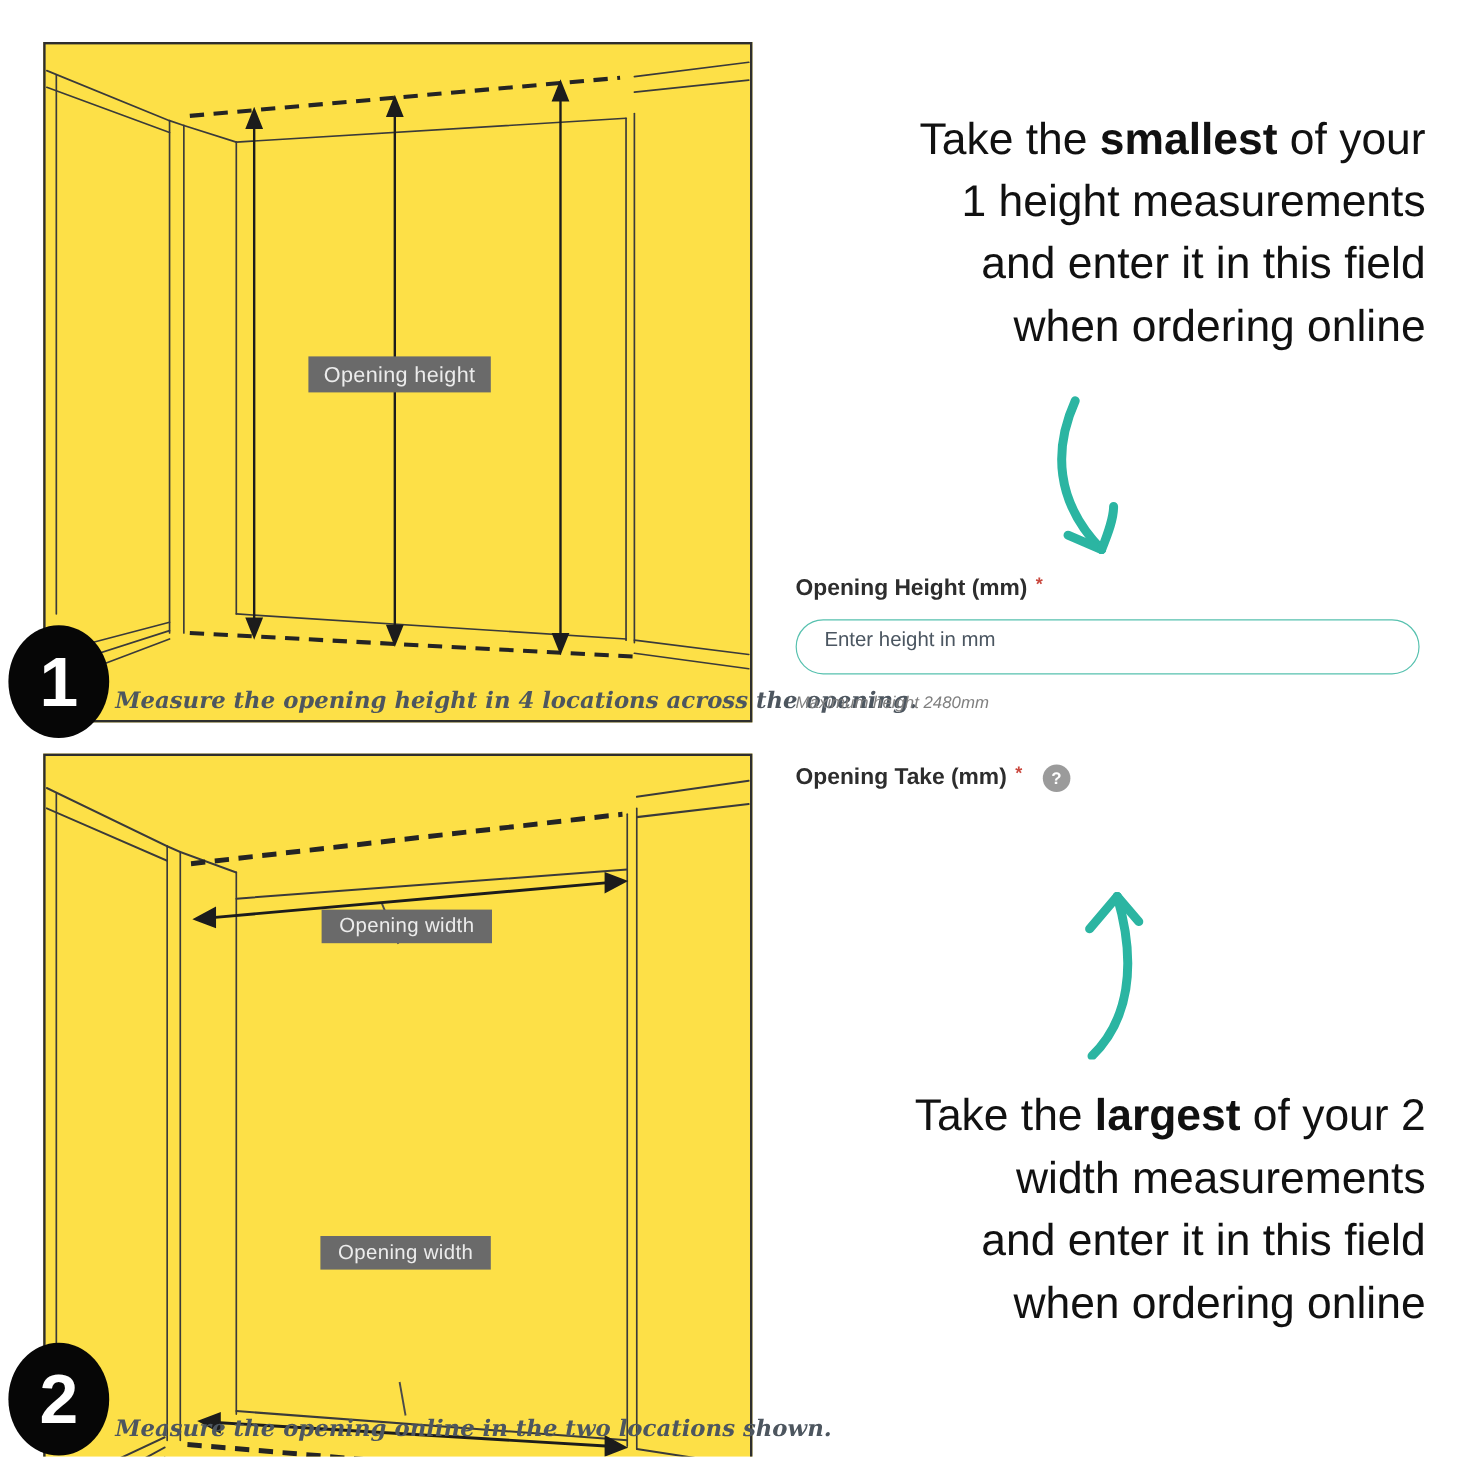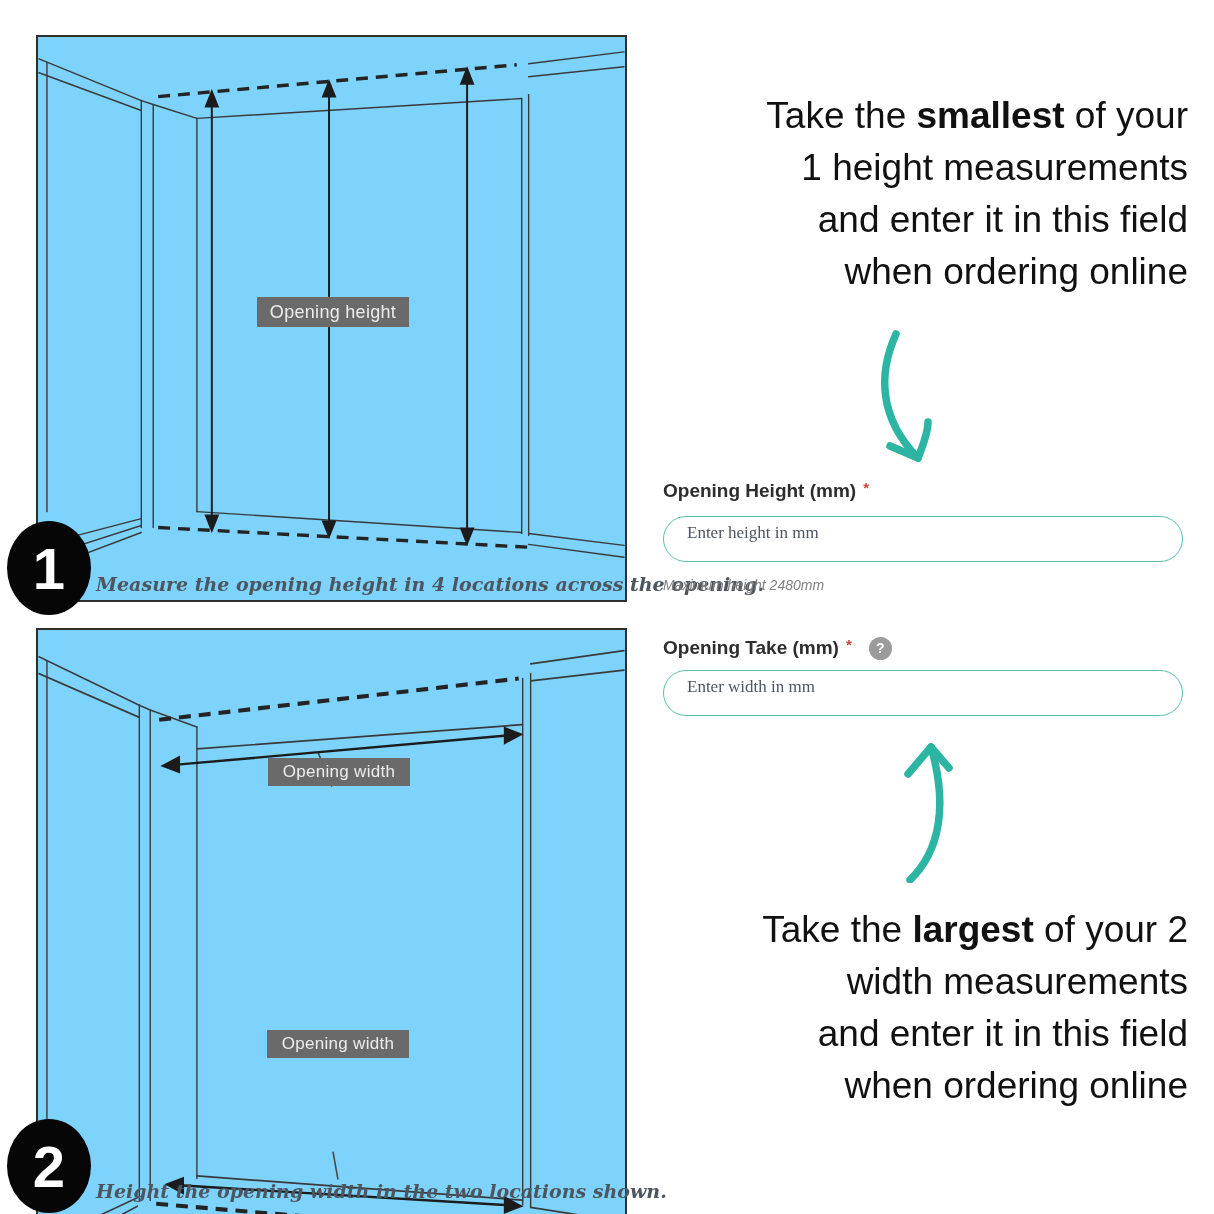--- a/index.html
+++ b/index.html
@@ -1,20 +1,20 @@
 <!DOCTYPE html>
 <html><head>
 <meta charset="utf-8">
 <style>
   html,body{margin:0;padding:0;background:#ffffff;}
   .canvas{position:relative;width:1214px;height:1214px;background:#ffffff;overflow:hidden;
           font-family:"Liberation Sans",sans-serif;}
 
   
-  .diagram{position:absolute;border:2px solid #2e2e2e;background:#7dd3fc;box-sizing:border-box;}
+  .diagram{position:absolute;border:2px solid #2e2e2e;background:#fde047;box-sizing:border-box;}
   .diagram svg{display:block;width:100%;height:100%;}
   .measure-chip{position:absolute;background:#6a6a6a;color:#ececec;display:flex;align-items:center;
                 justify-content:center;font-size:18px;letter-spacing:.3px;}
   .caption{position:absolute;font-family:"DejaVu Serif",serif;font-style:italic;font-weight:600;
            font-size:19px;color:#4d565f;white-space:nowrap;}
   .badge{position:absolute;width:84px;height:94px;background:#060606;border-radius:50%;
          display:flex;align-items:center;justify-content:center;color:#ffffff;
          font-size:58px;font-weight:700;}
 
   
@@ -22,21 +22,21 @@
          font-size:37px;line-height:52px;font-weight:400;}
   .instr b{font-weight:700;}
   .field-label{position:absolute;display:flex;align-items:center;color:#2d2d2d;
                font-size:19px;font-weight:700;line-height:24px;}
   .req{color:#c9473d;font-size:15px;margin-left:7px;transform:translateY(-3px);}
   .help{width:23px;height:23px;border-radius:50%;background:#9b9b9b;color:#ffffff;
         font-size:14px;font-weight:700;display:flex;align-items:center;justify-content:center;
         margin-left:17px;cursor:pointer;}
   .tinput{position:absolute;width:520px;height:46px;box-sizing:border-box;
           border:1.6px solid #57c1af;border-radius:23px;padding:0 0 12px 23px;
-          font-family:Liberation Serif, serif;font-size:17px;color:#333333;outline:none;background:#ffffff;}
+          font-family:Liberation Sans, sans-serif;font-size:17px;color:#333333;outline:none;background:#ffffff;}
   .tinput::placeholder{color:#4b5661;opacity:1;}
   .helper{position:absolute;font-size:14px;color:#808080;font-style:italic;}
   .teal-arrow{position:absolute;}
 </style>
 </head>
 <body>
 
 <div class="canvas">
 
   <div class="diagram" style="left:36px;top:35px;width:591px;height:567px">
@@ -122,21 +122,21 @@
         <polygon points="130,457 146,464 146,452"></polygon>
           <polygon points="486,475 470,480 470,468"></polygon>
       </g>
     </svg>
     <div class="measure-chip" style="left:230px;top:128px;width:142px;height:28px;font-size:17px">
       <span>Opening width</span>
     </div>
     <div class="measure-chip" style="left:229px;top:400px;width:142px;height:28px;font-size:17px">
       <span>Opening width</span>
     </div>
-    <div class="caption" style="left:58px;top:550px">Height the opening width in the two locations shown.</div>
+    <div class="caption" style="left:58px;top:550px">Measure the opening online in the two locations shown.</div>
   </div>
   <div class="badge" style="left:7px;top:1119px">2</div>
 
   <div class="instr" style="top:90px">
     <div><span>Take the </span><b>smallest</b><span> of your</span></div>
     <div>1 height measurements</div>
     <div>and enter it in this field</div>
     <div>when ordering online</div>
   </div>
 
@@ -153,21 +153,20 @@
     <span class="req">*</span>
   </div>
   <input class="tinput" style="left: 663px; top: 516px;" type="text" placeholder="Enter height in mm">
   <div class="helper" style="left:663px;top:577px">Maximum height 2480mm</div>
 
   <div class="field-label" style="left:663px;top:636px">
     <span>Opening Take (mm)</span>
     <span class="req">*</span>
     <span class="help">?</span>
   </div>
-  <input class="tinput" style="left: 663px; top: 670px;" type="text" placeholder="Enter width in mm">
 
   <svg class="teal-arrow" style="left:882px;top:733px" width="110" height="150" viewBox="0 0 110 150">
     <g stroke="#2bb5a2" stroke-width="7.5" fill="none" stroke-linecap="round">
       <path d="M28,147 C58,118 66,72 49,14"></path>
       <path d="M49,14 L26,41"></path>
       <path d="M49,14 L67,35"></path>
     </g>
   </svg>
 
   <div class="instr" style="top:904px">

